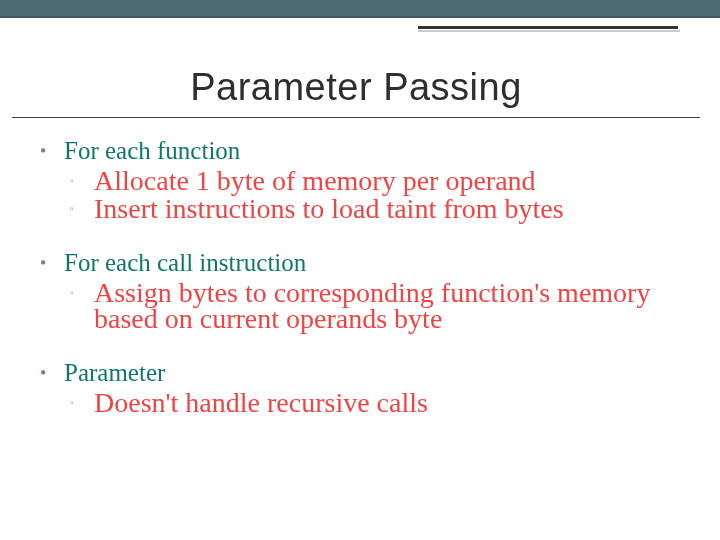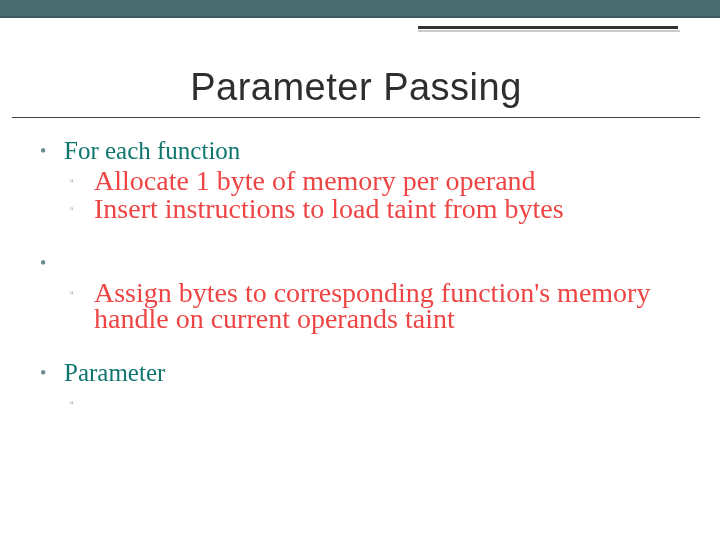--- a/index.html
+++ b/index.html
@@ -113,30 +113,32 @@
     </div>
     <div class="lvl2">
       <span class="square">▫</span>
       <span class="txt">Insert instructions to load taint from bytes</span>
     </div>
   </div>
 
   <div class="bullet-block">
     <div class="lvl1">
       <span class="dot">•</span>
+      <span class="txt">For each call instruction</span>
     </div>
     <div class="lvl2">
       <span class="square">▫</span>
-      <span class="txt">Assign bytes to corresponding function's memory handle on current operands taint</span>
+      <span class="txt">Assign bytes to corresponding function's memory based on current operands byte</span>
     </div>
   </div>
 
   <div class="bullet-block">
     <div class="lvl1">
       <span class="dot">•</span>
       <span class="txt">Parameter</span>
     </div>
     <div class="lvl2">
       <span class="square">▫</span>
+      <span class="txt">Doesn't handle recursive calls</span>
     </div>
   </div>
 
 </div>
 
 </body></html>

